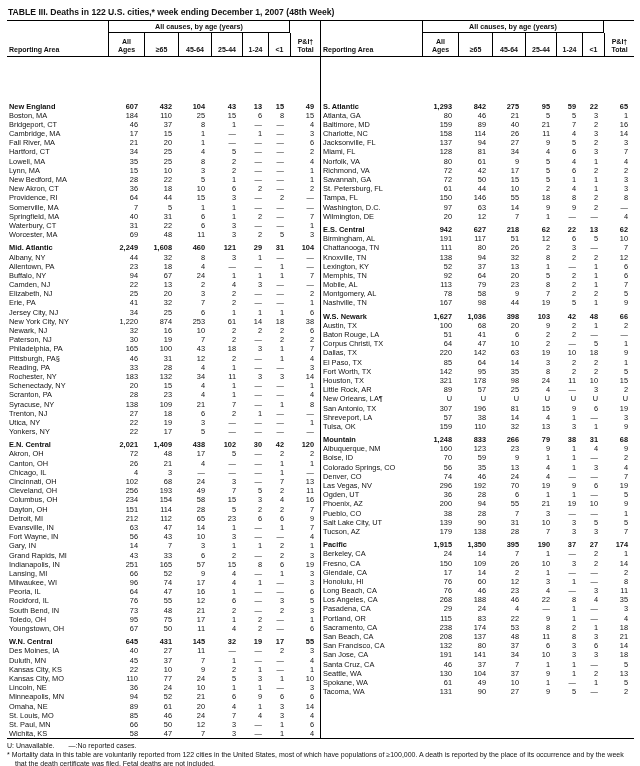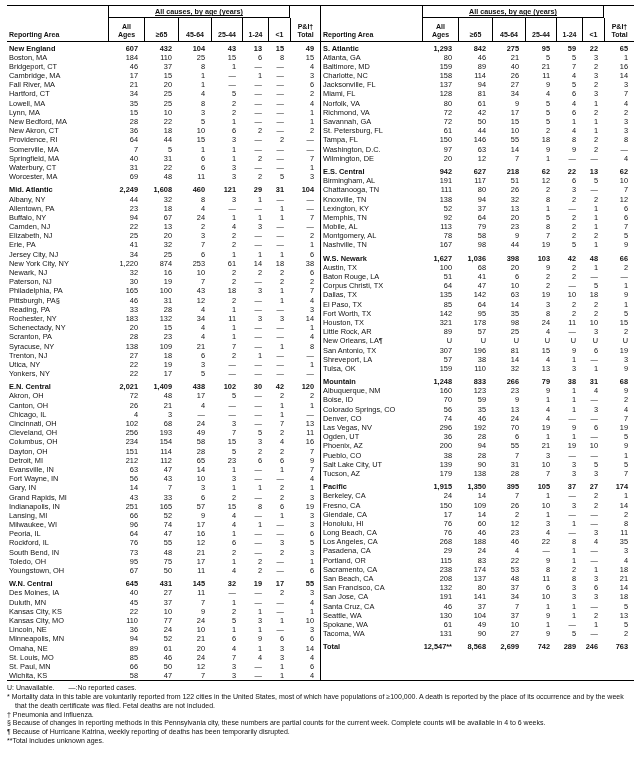--- a/index.html
+++ b/index.html
@@ -10,45 +10,46 @@
     background:#fff;
   }
   .title{font-size:8.6px;font-weight:bold;letter-spacing:0;margin:2px 0 3px 1px;white-space:nowrap;}
   .tablewrap{
     border-top:1px solid #000;border-bottom:1px solid #000;
     display:flex;align-items:stretch;width:627px;
   }
   .half{width:313px;}
   .half.right{border-left:1px solid #000;}
   .thead{border-bottom:1px solid #000;}
-  .spanrow{display:grid;grid-template-columns:101px 182px 30px;height:12px;text-decoration:underline;}
+  .spanrow{display:grid;grid-template-columns:101px 182px 30px;height:12px;}
   .spanner{
     border-left:1px solid #000;border-right:1px solid #000;border-bottom:1px solid #000;
     font-size:7.2px;font-weight:bold;text-align:center;line-height:11px;white-space:nowrap;overflow:hidden;
   }
   .labelrow{display:grid;grid-template-columns:101px 36px 34px 33px 31px 26px 22px 30px;height:23px;}
   .labelrow .hc{
     font-size:7px;font-weight:bold;display:flex;align-items:flex-end;justify-content:center;
     text-align:center;white-space:pre-line;line-height:8px;padding-bottom:2px;overflow:hidden;
   }
   .labelrow .hc + .hc{border-left:1px solid #000;}
   .labelrow .hc.area{justify-content:flex-start;text-align:left;padding-left:2px;}
-  .tbody{padding-top:1.5px;}
+  .tbody{padding-top:1.5px;margin-top:43px;}
   .section + .section{margin-top:4px;}
   .trow{display:grid;grid-template-columns:101px 36px 34px 33px 31px 26px 22px 30px;height:9.2px;line-height:9.2px;font-size:7.4px;}
   .trow.bold{font-weight:bold;}
   .trow .area{padding-left:2px;white-space:nowrap;overflow:hidden;}
   .trow .num{text-align:right;padding-right:6px;white-space:nowrap;}
   .footnotes{margin-top:3px;font-size:7px;line-height:8.8px;}
   .fn{padding-left:8px;text-indent:-8px;}
 </style>
 </head>
 <body>
 
 <div class="page">
+  <div class="title">TABLE III. Deaths in 122 U.S. cities,* week ending December 1, 2007 (48th Week)</div>
 
   <div class="tablewrap">
 
     <div class="half left">
       <div class="thead">
         <div class="spanrow">
           <div class="hc-spacer"></div>
           <div class="spanner">All causes, by age (years)</div>
           <div class="hc-spacer"></div>
         </div>
@@ -1038,21 +1039,21 @@
               <div class="c num">64</div>
               <div class="c num">47</div>
               <div class="c num">10</div>
               <div class="c num">2</div>
               <div class="c num">—</div>
               <div class="c num">5</div>
               <div class="c num">1</div>
             </div>
             <div class="trow">
               <div class="c area">Dallas, TX</div>
-              <div class="c num">135</div>
+              <div class="c num">220</div>
               <div class="c num">142</div>
               <div class="c num">63</div>
               <div class="c num">19</div>
               <div class="c num">10</div>
               <div class="c num">18</div>
               <div class="c num">9</div>
             </div>
             <div class="trow">
               <div class="c area">El Paso, TX</div>
               <div class="c num">85</div>
@@ -1245,21 +1246,21 @@
               <div class="c num">3</div>
               <div class="c num">7</div>
             </div>
           </div>
           <div class="section">
             <div class="trow bold">
               <div class="c area">Pacific</div>
               <div class="c num">1,915</div>
               <div class="c num">1,350</div>
               <div class="c num">395</div>
-              <div class="c num">105</div>
+              <div class="c num">190</div>
               <div class="c num">37</div>
               <div class="c num">27</div>
               <div class="c num">174</div>
             </div>
             <div class="trow">
               <div class="c area">Berkeley, CA</div>
               <div class="c num">24</div>
               <div class="c num">14</div>
               <div class="c num">7</div>
               <div class="c num">1</div>
@@ -1409,32 +1410,20 @@
             </div>
             <div class="trow">
               <div class="c area">Tacoma, WA</div>
               <div class="c num">131</div>
               <div class="c num">90</div>
               <div class="c num">27</div>
               <div class="c num">9</div>
               <div class="c num">5</div>
               <div class="c num">—</div>
               <div class="c num">2</div>
-            </div>
-          </div>
-          <div class="section">
-            <div class="trow bold">
-              <div class="c area">Total</div>
-              <div class="c num">12,547**</div>
-              <div class="c num">8,568</div>
-              <div class="c num">2,699</div>
-              <div class="c num">742</div>
-              <div class="c num">289</div>
-              <div class="c num">246</div>
-              <div class="c num">763</div>
             </div>
           </div>
         </div>
     </div>
 
   </div>
 
   <div class="footnotes">
       <div class="fn">U: Unavailable.  —:No reported cases.</div>
       <div class="fn">* Mortality data in this table are voluntarily reported from 122 cities in the United States, most of which have populations of ≥100,000. A death is reported by the place of its occurrence and by the week that the death certificate was filed. Fetal deaths are not included.</div>

